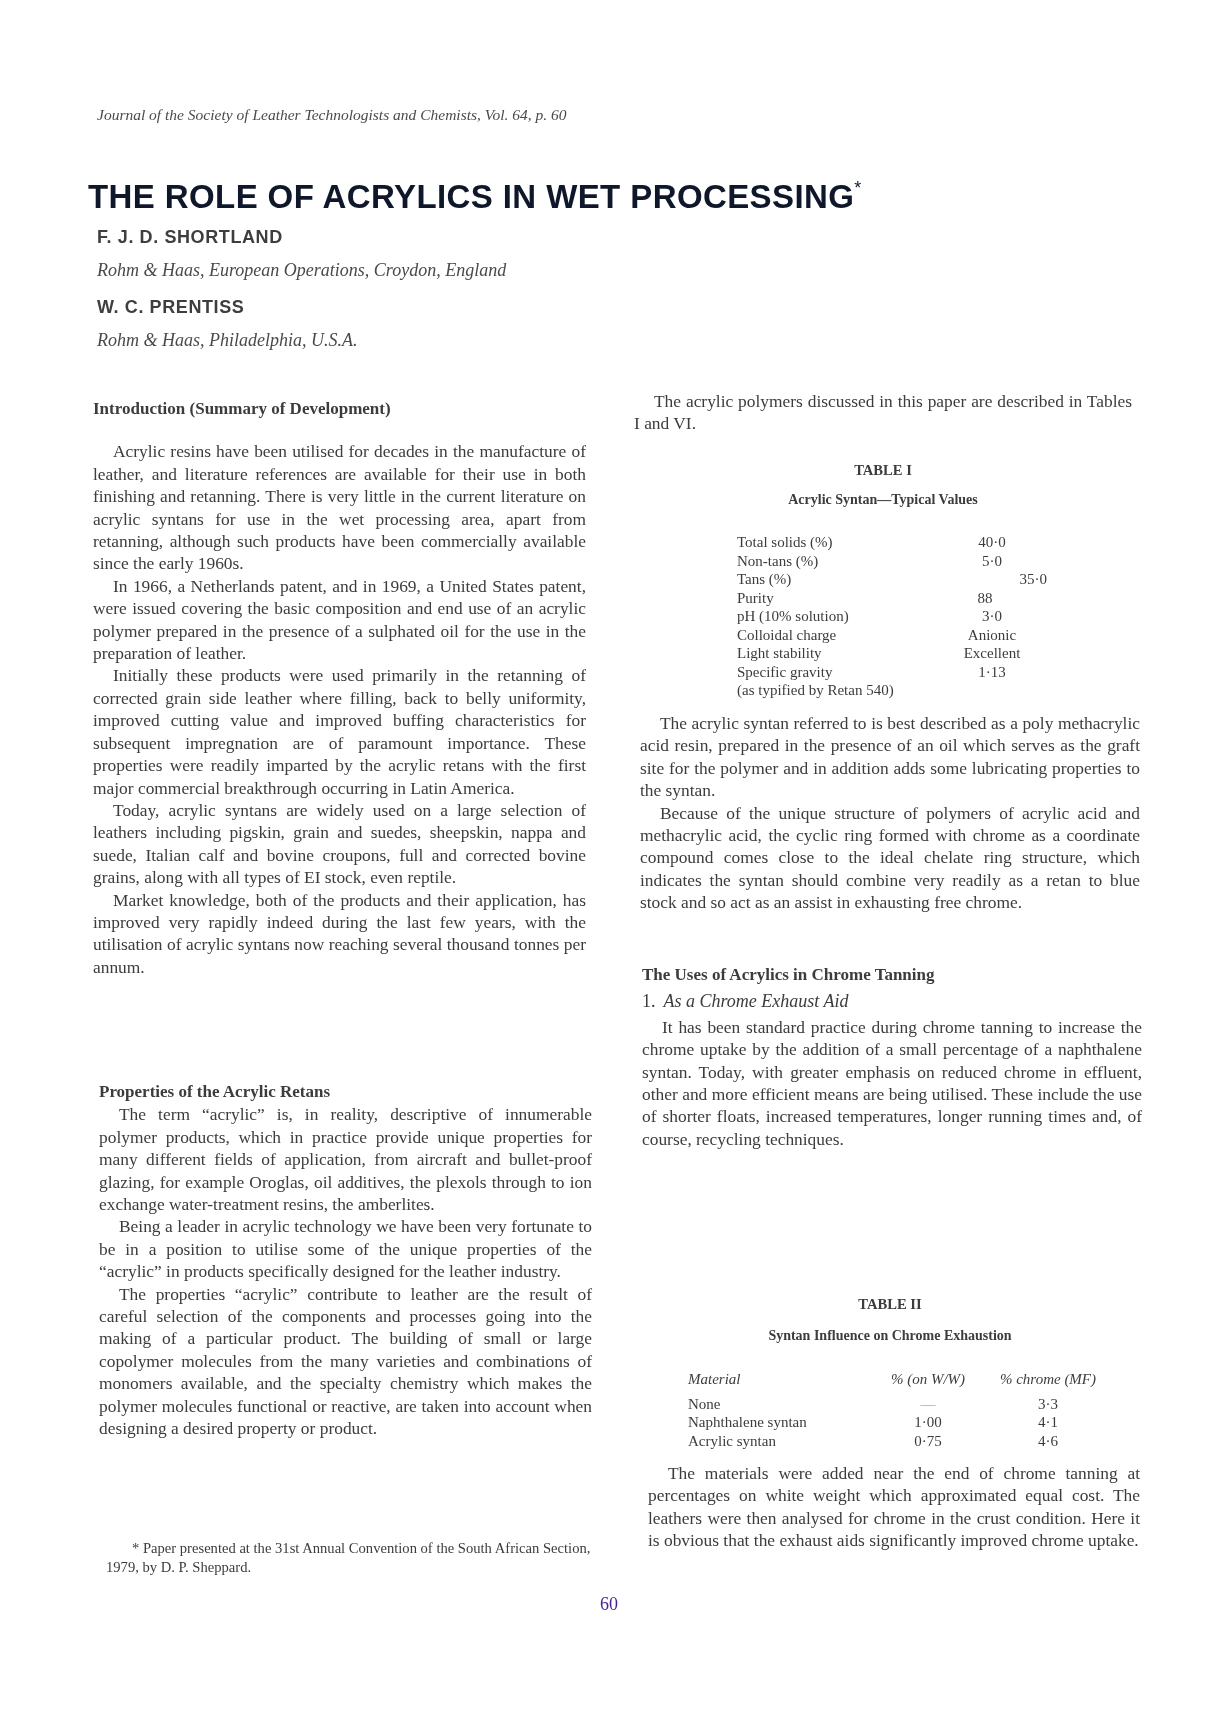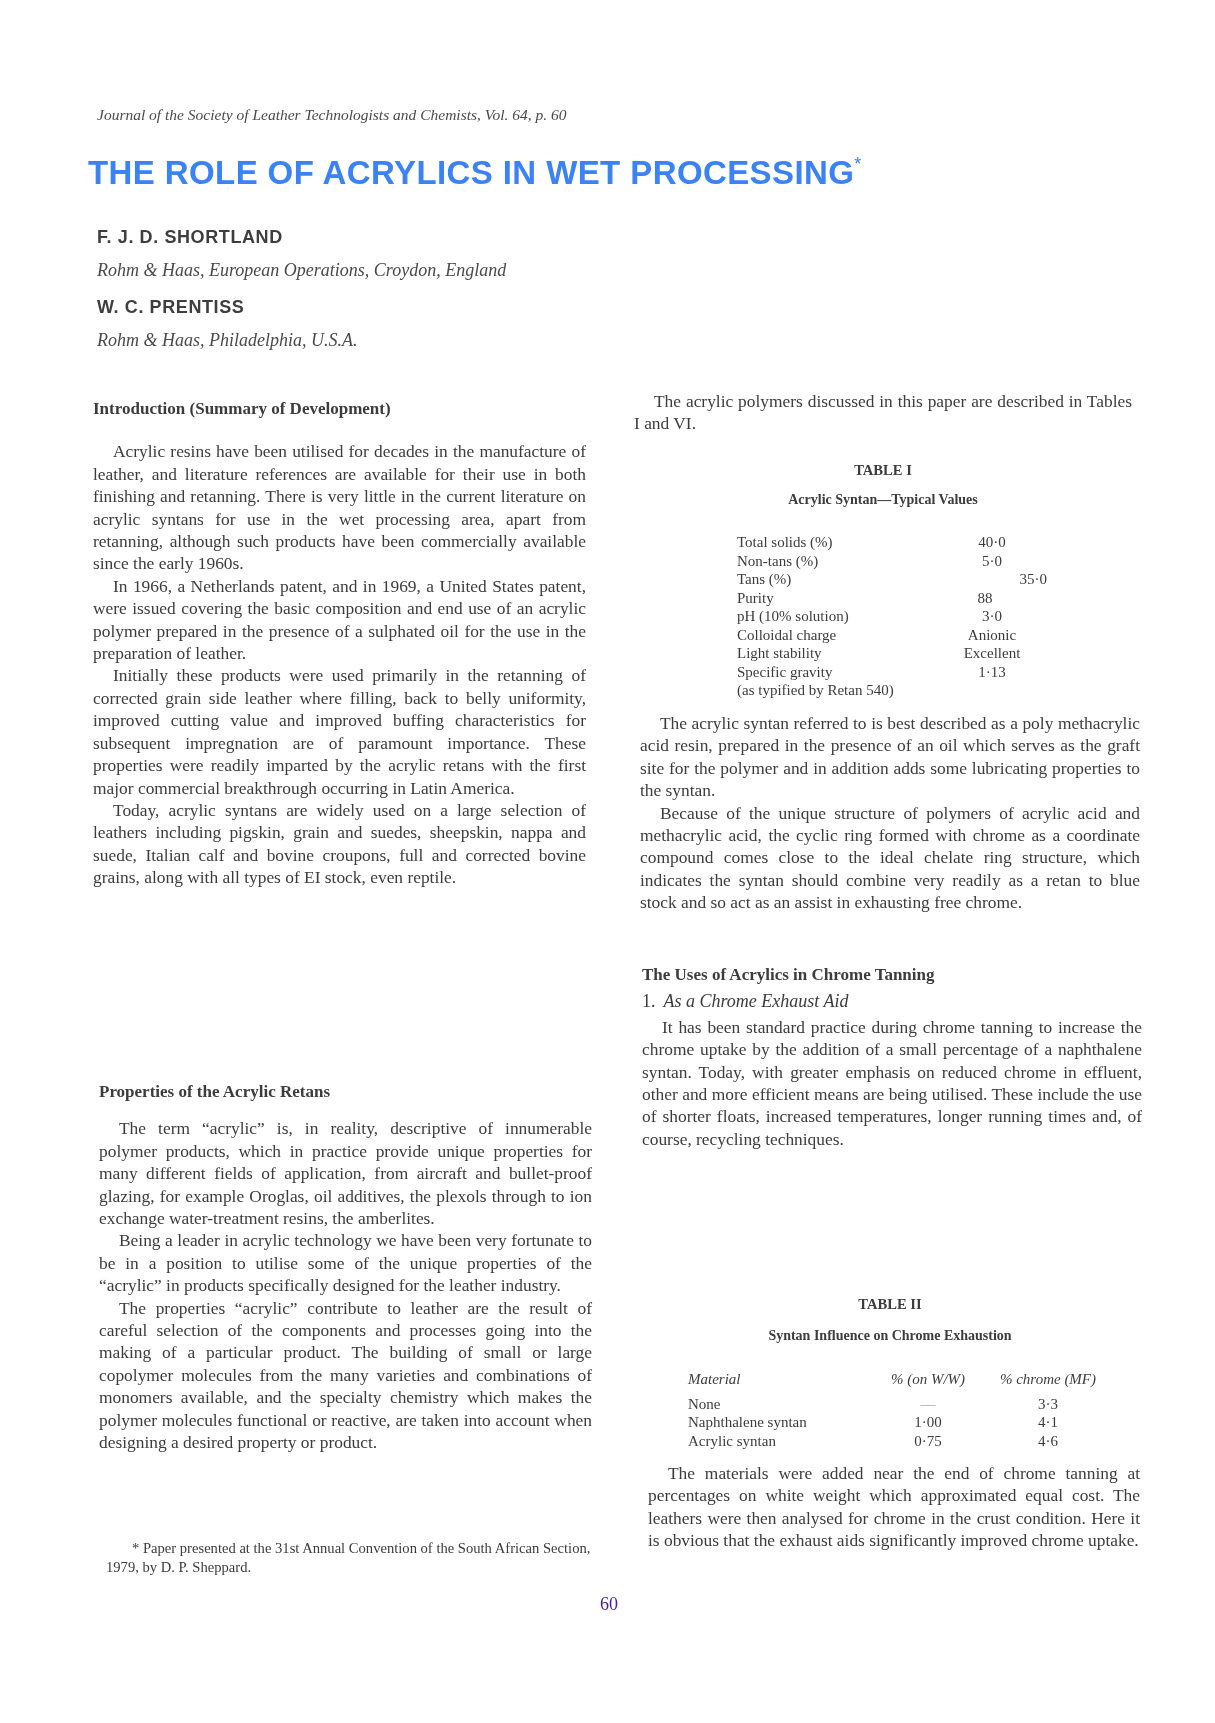--- a/index.html
+++ b/index.html
@@ -1,21 +1,21 @@
 <!DOCTYPE html>
 <html><head>
 <meta charset="utf-8">
 <style>
   html, body { margin:0; padding:0; background:#ffffff; }
   body { width:1215px; height:1723px; position:relative; overflow:hidden;
          font-family:"Liberation Serif", "DejaVu Serif", serif; color:#3c3c3c; }
   .abs { position:absolute; }
   .running-head { left:97px; top:106px; font-size:15.5px; font-style:italic; color:#4a4a4a; }
-  .title { left:88px; top:154px; font-family:"Liberation Sans","DejaVu Sans",sans-serif;
-           font-weight:bold; font-size:33px; letter-spacing:0.4px; color:#3b82f6; }
+  .title { left:88px; top:178px; font-family:"Liberation Sans","DejaVu Sans",sans-serif;
+           font-weight:bold; font-size:33px; letter-spacing:0.4px; color:#0f172a; }
   .title sup { font-size:18px; font-weight:normal; vertical-align:14px; }
   .author { font-family:"Liberation Sans","DejaVu Sans",sans-serif; font-weight:bold;
             font-size:18px; color:#3e3e3e; letter-spacing:0.6px; }
   .affil { font-size:18px; font-style:italic; color:#4a4a4a; }
   .col { width:493px; font-size:17.4px; line-height:22.4px; text-align:justify; }
   .col p { margin:0; text-indent:20px; }
   .heading { font-weight:bold; font-size:17px; color:#3c3c3c; margin:0; }
   .subhead { font-style:italic; font-size:18px; margin:0; }
   .footnote { font-size:14.6px; line-height:19px; width:510px; }
   .footnote p { margin:0; text-indent:26px; }
@@ -35,24 +35,25 @@
 <div class="abs affil" style="left:97px;top:260px;">Rohm &amp; Haas, European Operations, Croydon, England</div>
 <div class="abs author" style="left:97px;top:297px;text-align:center;">W. C. PRENTISS</div>
 <div class="abs affil" style="left:97px;top:330px;">Rohm &amp; Haas, Philadelphia, U.S.A.</div>
 
 <div class="abs col" style="left:93px;top:398px;">
   <p class="heading" style="text-indent:0;margin-bottom:20px;font-family:Liberation Serif, serif;">Introduction (Summary of Development)</p>
   <p>Acrylic resins have been utilised for decades in the manufacture of leather, and literature references are available for their use in both finishing and retanning. There is very little in the current literature on acrylic syntans for use in the wet processing area, apart from retanning, although such products have been commercially available since the early 1960s.</p>
   <p>In 1966, a Netherlands patent, and in 1969, a United States patent, were issued covering the basic composition and end use of an acrylic polymer prepared in the presence of a sulphated oil for the use in the preparation of leather.</p>
   <p>Initially these products were used primarily in the retanning of corrected grain side leather where filling, back to belly uniformity, improved cutting value and improved buffing characteristics for subsequent impregnation are of paramount importance. These properties were readily imparted by the acrylic retans with the first major commercial breakthrough occurring in Latin America.</p>
   <p>Today, acrylic syntans are widely used on a large selection of leathers including pigskin, grain and suedes, sheepskin, nappa and suede, Italian calf and bovine croupons, full and corrected bovine grains, along with all types of EI stock, even reptile.</p>
+  <p>Market knowledge, both of the products and their application, has improved very rapidly indeed during the last few years, with the utilisation of acrylic syntans now reaching several thousand tonnes per annum.</p>
 </div>
 
 <div class="abs col" style="left:99px;top:1081px;">
-  <p class="heading" style="text-indent:0;margin-bottom:14px;">Properties of the Acrylic Retans</p>
+  <p class="heading" style="text-indent:0;margin-bottom:0;">Properties of the Acrylic Retans</p>
   <p>The term “acrylic” is, in reality, descriptive of innumerable polymer products, which in practice provide unique properties for many different fields of application, from aircraft and bullet-proof glazing, for example Oroglas, oil additives, the plexols through to ion exchange water-treatment resins, the amberlites.</p>
   <p>Being a leader in acrylic technology we have been very fortunate to be in a position to utilise some of the unique properties of the “acrylic” in products specifically designed for the leather industry.</p>
   <p>The properties “acrylic” contribute to leather are the result of careful selection of the components and processes going into the making of a particular product. The building of small or large copolymer molecules from the many varieties and combinations of monomers available, and the specialty chemistry which makes the polymer molecules functional or reactive, are taken into account when designing a desired property or product.</p>
 </div>
 
 <div class="abs footnote" style="left:106px;top:1539px;">
   <p>* Paper presented at the 31st Annual Convention of the South African Section, 1979, by D. P. Sheppard.</p>
 </div>
 
 <div class="abs col" style="left:634px;top:390px;width:498px;">

